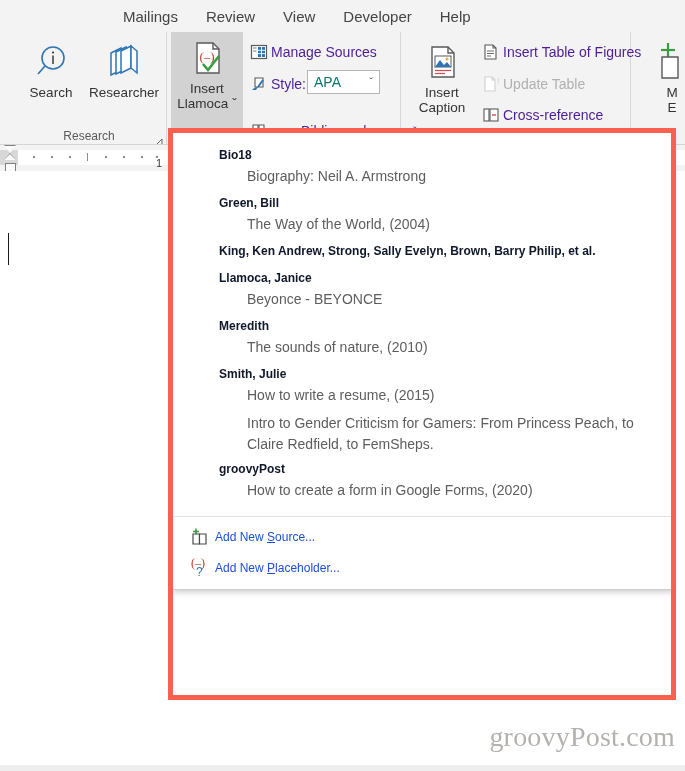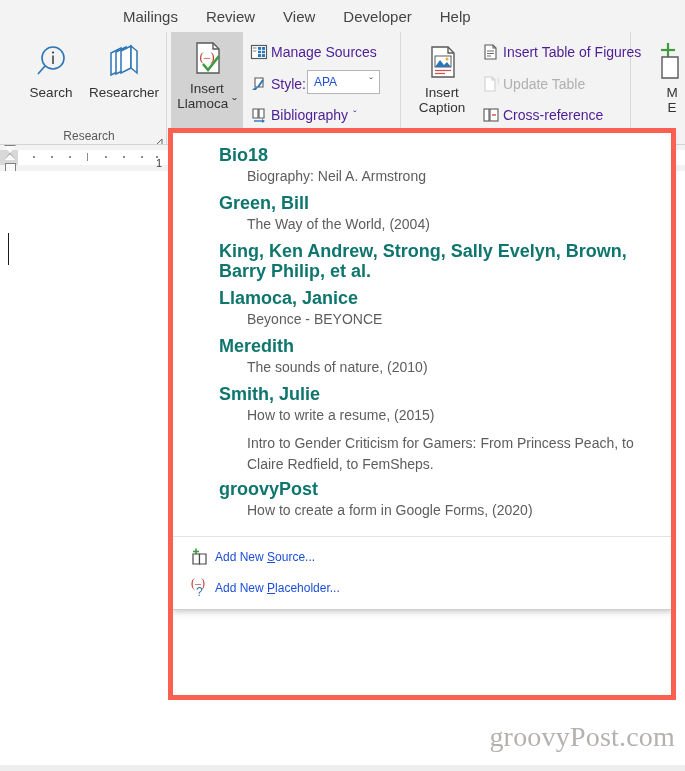--- a/index.html
+++ b/index.html
@@ -103,21 +103,21 @@
 
   .stylebox {
     position: absolute;
     width: 73px; height: 24px;
     background: #ffffff;
     border: 1px solid #b5b5b5;
     display: flex; align-items: center;
     padding: 0 4px 0 6px;
     cursor: default;
   }
-  .stylebox .sval { font-size: 12px; color: #1d4ed8; flex: 1; }
+  .stylebox .sval { font-size: 14px; color: #0f766e; flex: 1; }
   .stylebox .scaret { font-size: 11px; color: #444; padding-right: 2px; }
 
   
   #g-captions { left: 401px; width: 230px; }
   
   #g-index { left: 631px; width: 80px; border-right: none; }
 
   
   .rulerwrap {
     position: absolute; left: 0; top: 145px;
@@ -214,23 +214,23 @@
   }
   .menu-list {
     padding: 10px 0 10px 0;
     background: #ffffff;
   }
   .src-item {
     padding: 3px 14px 3px 46px;
     cursor: default;
   }
   .src-author {
-    font-size: 18px;
+    font-size: 12px;
     font-weight: bold;
-    color: #0f766e;
+    color: #0f172a;
     line-height: 20px;
   }
   .src-title {
     font-size: 14px;
     color: #5d5d5d;
     line-height: 21px;
     padding-top: 1px;
     margin-left: 28px;
   }
   .menu-sep {
@@ -379,21 +379,21 @@
           </svg>
         </span>
         <span class="slabel">Style:</span>
       </div>
 
       <div class="stylebox" style="left:140px;top:38px;">
         <span class="sval">APA</span>
         <span class="scaret">ˇ</span>
       </div>
 
-      <div class="smallbtn" style="left:80px;top:70px;">
+      <div class="smallbtn" style="left:80px;top:86px;gap:30px;">
         <span class="sicon">
           <svg width="18" height="18" viewBox="0 0 18 18">
             <path d="M3 3 L8 3 L8 12 L3 12 Z" fill="#ffffff" stroke="#5a5a5a" stroke-width="1.1"></path>
             <path d="M9 3 L14 3 L14 12 L9 12 Z" fill="#ffffff" stroke="#5a5a5a" stroke-width="1.1"></path>
             <line x1="4" y1="15" x2="12" y2="15" stroke="#2e75b6" stroke-width="1.4"></line>
             <path d="M12 13 L15 15 L12 17 Z" fill="#2e75b6"></path>
           </svg>
         </span>
         <span class="slabel">Bibliography</span>
         <span class="slabel" style="padding-left:5px;font-size:11px;">ˇ</span>

